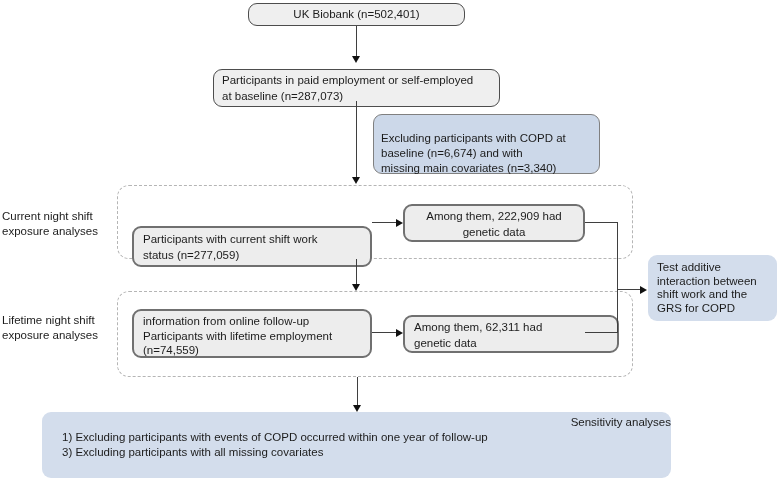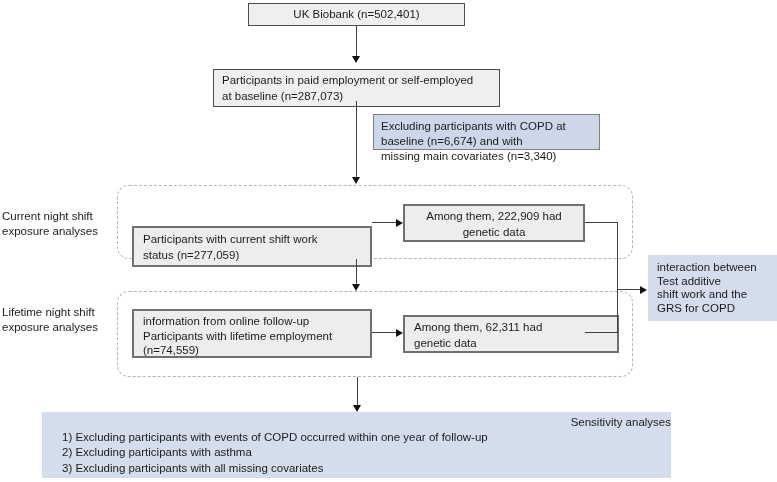--- a/index.html
+++ b/index.html
@@ -1,47 +1,47 @@
 <!DOCTYPE html>
 <html><head>
 <meta charset="utf-8">
 <style>
   html,body{margin:0;padding:0;background:#ffffff;}
   #canvas{
     position:relative;width:777px;height:482px;background:#ffffff;
     font-family:"Liberation Sans","DejaVu Sans",sans-serif;
     font-size:11.5px;color:#1c1c1c;overflow:hidden;
   }
-  .absbox{position:absolute;box-sizing:border-box;}
+  .absbox{position:absolute;box-sizing:border-box;border-radius:9px;}
   .graybox{background:#efefef;border:1px solid #4d4d4d;}
   .graybox-thick{background:#ededed;border:2px solid #707070;}
   .bluebox{background:#ccd8e9;border:1px solid #808080;}
   .bluesoft{background:#d3ddec;border:none;}
   .dashedgroup{border:1px dashed #b5b5b5;border-radius:12px;background:transparent;}
   .vline{position:absolute;width:1px;background:#3f3f3f;}
   .hline{position:absolute;height:1px;background:#3f3f3f;}
   .arrow-down{position:absolute;width:0;height:0;
     border-left:4px solid transparent;border-right:4px solid transparent;
     border-top:7px solid #111;}
   .arrow-right{position:absolute;width:0;height:0;
     border-top:4px solid transparent;border-bottom:4px solid transparent;
     border-left:7px solid #111;}
   .ln{display:block;white-space:nowrap;}
 
   #top-box{left:248px;top:3px;width:217px;height:23px;text-align:center;line-height:21px;}
   #employment-box{left:213px;top:63px;width:287px;height:38px;padding:3px 8px;line-height:15.5px;margin-top:6px;}
-  #exclusion-box{left:373px;top:114px;width:227px;height:36px;padding:4px 7px;line-height:14.8px;}
+  #exclusion-box{left:373px;top:114px;width:227px;height:60px;padding:16px 7px;line-height:14.8px;}
 
   #dashed-current{left:117px;top:185px;width:516px;height:74px;}
   #label-current{left:2px;top:209px;line-height:14.5px;}
   #current-main-box{left:132px;top:202px;width:240px;height:41px;padding:4px 9px;line-height:15.5px;margin-top:24px;}
   #current-genetic-box{left:403px;top:204px;width:182px;height:38px;padding:3px 9px;line-height:15.5px;text-align:center;}
 
   #dashed-lifetime{left:117px;top:291px;width:516px;height:86px;}
-  #label-lifetime{left:2px;top:305px;line-height:14.5px;}
+  #label-lifetime{left:2px;top:313px;line-height:14.5px;}
   #lifetime-main-box{left:132px;top:309px;width:240px;height:49px;padding:3px 9px;line-height:14.6px;}
   #lifetime-genetic-box{left:403px;top:315px;width:216px;height:38px;padding:3px 9px;line-height:15.5px;}
 
   #interaction-box{left:648px;top:255px;width:129px;height:66px;padding:6px 4px 0 9px;line-height:13.6px;}
 
   #sensitivity-box{left:42px;top:412px;width:629px;height:66px;padding-top:2px;}
   #sensitivity-title{text-align:right;line-height:16px;}
   .sens-item{padding-left:8px;line-height:15.4px;white-space:nowrap;margin-left:12px;}
 </style>
 </head>
@@ -106,29 +106,28 @@
     <span class="ln">genetic data</span>
   </div>
 
   <div class="hline" style="left:585px;top:222px;width:32px;"></div>
   <div class="vline" style="left:617px;top:222px;height:111px;"></div>
   <div class="hline" style="left:585px;top:332px;width:32px;"></div>
   <div class="hline" style="left:617px;top:289px;width:24px;"></div>
   <div class="arrow-right" style="left:640px;top:286px;"></div>
 
   <div id="interaction-box" class="absbox bluesoft">
+    <span class="ln">Test additive</span>
     <span class="ln">interaction between</span>
-    <span class="ln">Test additive</span>
     <span class="ln">shift work and the</span>
     <span class="ln">GRS for COPD</span>
   </div>
 
   <div class="vline" style="left:357px;top:377px;height:29px;"></div>
   <div class="arrow-down" style="left:353px;top:405px;"></div>
 
   <div id="sensitivity-box" class="absbox bluesoft">
     <div id="sensitivity-title">Sensitivity analyses</div>
     <div class="sens-item">1) Excluding participants with events of COPD occurred within one year of follow-up</div>
-    <div class="sens-item">2) Excluding participants with asthma</div>
     <div class="sens-item">3) Excluding participants with all missing covariates</div>
   </div>
 
 </div>
 
 </body></html>

